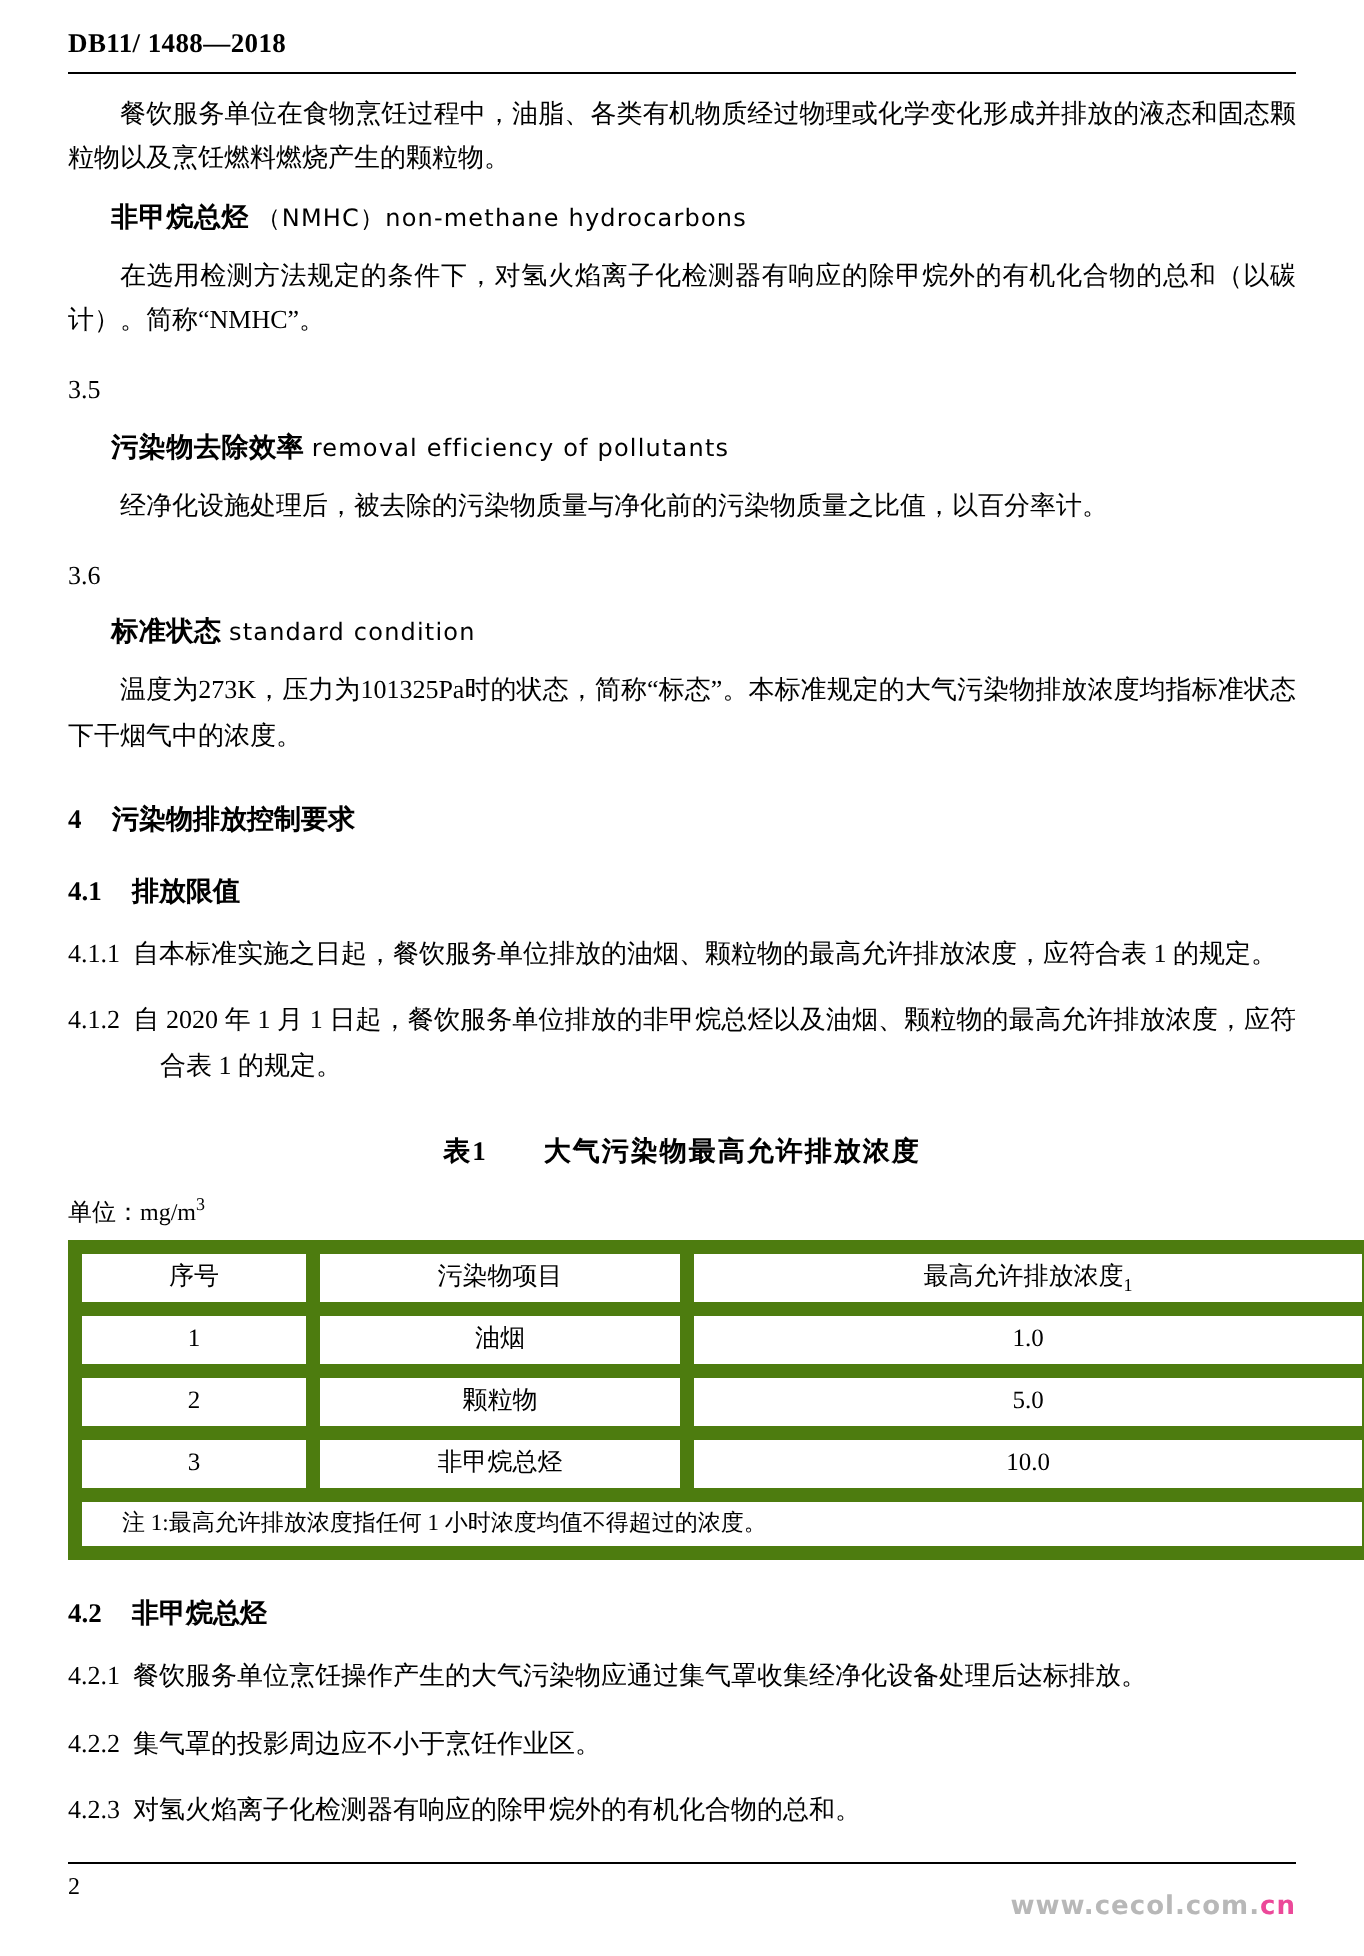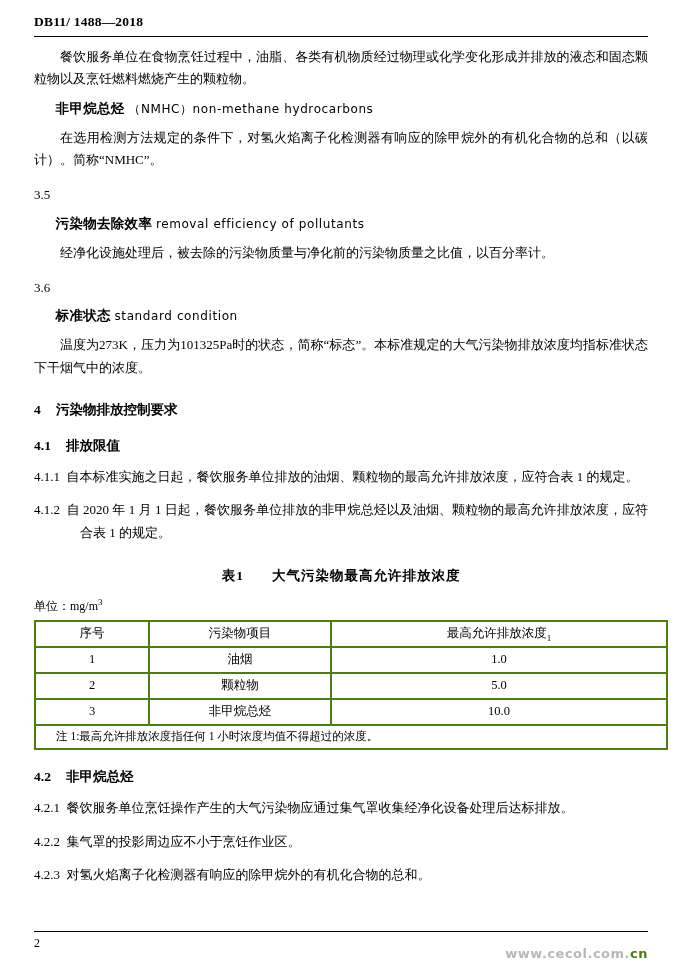--- a/index.html
+++ b/index.html
@@ -108,21 +108,21 @@
     font-size: 12px;
     margin: 12px 52px 5px 0;
   }
   table.dtable {
     border-collapse: collapse;
     width: 614px;
     margin: 0 auto;
     table-layout: fixed;
   }
   table.dtable td {
-    border: 2px solid #4d7c0f;
+    border: 7px solid #4d7c0f;
     text-align: center;
     font-size: 12.5px;
     height: 22px;
     padding: 1px 2px;
   }
   table.dtable td.note {
     text-align: left;
     padding-left: 20px;
     font-size: 11.5px;
     height: 20px;
@@ -149,21 +149,21 @@
   .watermark {
     position: absolute;
     right: 34px;
     top: 946px;
     font-family: "DejaVu Sans", sans-serif;
     font-size: 13px;
     font-weight: bold;
     color: #b8b8b8;
     letter-spacing: 0.5px;
   }
-  .watermark .cn-red { color: #4d7c0f; }
+  .watermark .cn-red { color: #ec4899; }
 </style>
 </head>
 <body>
 
 <div class="page">
 
   <div class="header">
     <span>DB11/ 1488—2018</span>
   </div>
   <div class="header-rule"></div>

